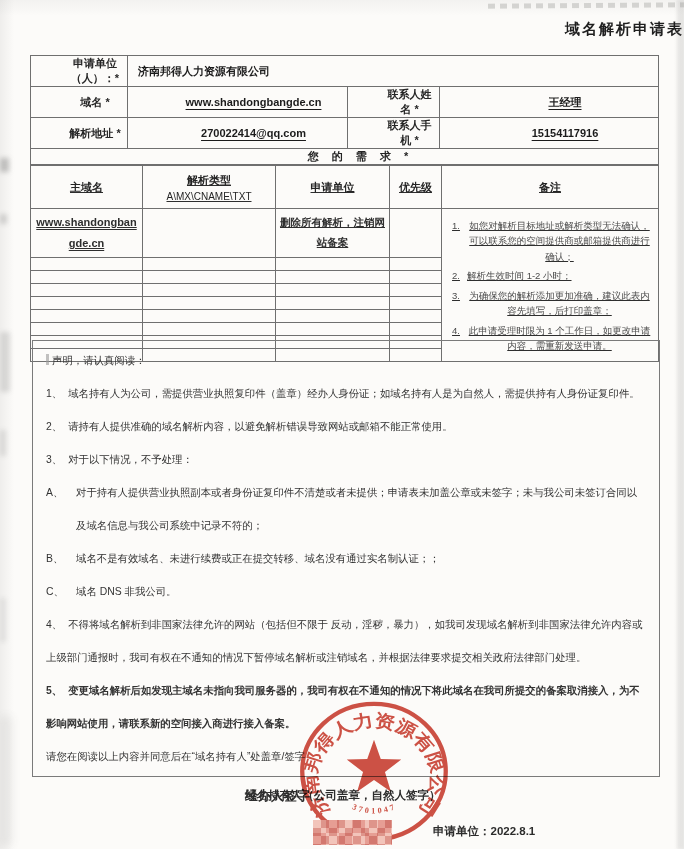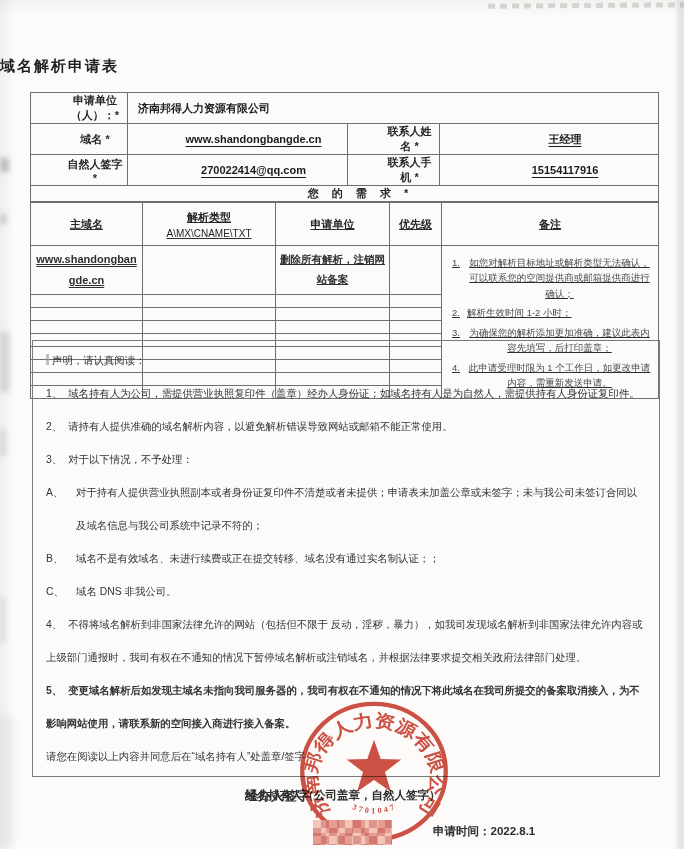--- a/index.html
+++ b/index.html
@@ -21,22 +21,22 @@
   .sm1{left:0;top:158px;width:9px;height:14px;}
   .sm2{left:0;top:214px;width:7px;height:10px;opacity:.7;}
   .sm3{left:0;top:332px;width:10px;height:60px;opacity:.55;}
   .sm4{left:0;top:430px;width:6px;height:26px;opacity:.5;}
   .sm5{left:0;top:598px;width:6px;height:44px;opacity:.35;}
   .sm6{left:0;top:716px;width:12px;height:130px;opacity:.30;filter:blur(5px);}
   .edge-right{position:absolute;right:0;top:0;width:7px;height:100%;
     background:rgba(110,110,110,.10);filter:blur(1.5px);}
 
   
-  .title{padding-top:20px;text-align:left;font-size:15px;font-weight:bold;
-    letter-spacing:2px;color:#1f1f1f;margin-top:37px;}
+  .title{padding-top:20px;text-align:right;font-size:15px;font-weight:bold;
+    letter-spacing:2px;color:#1f1f1f;}
 
   
   table{border-collapse:collapse;table-layout:fixed;width:628px;margin-left:30px;}
   td,th{border:1px solid #6f6f6f;padding:0 4px;font-size:11px;overflow:hidden;}
   .top-table{margin-top:16px;border:1.5px solid #4c4c4c;}
   .top-table td{height:25px;padding-left:36px;}
   .top-table .lbl{text-align:center;font-weight:bold;color:#262626;}
   .top-table .val{text-align:center;font-weight:bold;color:#1b1b1b;}
   .top-table .val-left{text-align:left;padding-left:10px;font-weight:bold;color:#1b1b1b;}
   .und{text-decoration:underline;text-underline-offset:3px;}
@@ -119,21 +119,21 @@
       <td class="lbl">申请单位（人）：*</td>
       <td class="val-left" colspan="3">济南邦得人力资源有限公司</td>
     </tr>
     <tr class="r-domain">
       <td class="lbl">域名 *</td>
       <td class="val und">www.shandongbangde.cn</td>
       <td class="lbl">联系人姓名 *</td>
       <td class="val und">王经理</td>
     </tr>
     <tr class="r-mail">
-      <td class="lbl">自然人签字 *</td>
+      <td class="lbl">解析地址 *</td>
       <td class="val und">270022414@qq.com</td>
       <td class="lbl">联系人手机 *</td>
       <td class="val und">15154117916</td>
     </tr>
     <tr class="needs-row">
       <td colspan="4">您 的 需 求 *</td>
     </tr>
   </tbody>
     </table>
 
@@ -248,21 +248,21 @@
         <span class="snum">C、</span>
         <span>域名 DNS 非我公司。</span>
       </p>
     <p><span class="snum">4、</span><span>不得将域名解析到非国家法律允许的网站（包括但不限于 反动，淫秽，暴力），如我司发现域名解析到非国家法律允许内容或上级部门通报时，我司有权在不通知的情况下暂停域名解析或注销域名，并根据法律要求提交相关政府法律部门处理。</span></p>
     <p class="bold5"><span class="snum">5、</span><span>变更域名解析后如发现主域名未指向我司服务器的，我司有权在不通知的情况下将此域名在我司所提交的备案取消接入，为不影响网站使用，请联系新的空间接入商进行接入备案。</span></p>
     <p class="agree">请您在阅读以上内容并同意后在“域名持有人”处盖章/签字</p>
   </div>
 
   <div class="holder-line">域名持有人（公司盖章，自然人签字）</div>
   <div class="op-label">经办人签字：</div>
-  <div class="time-line"><span>申请时间：</span><span>2022.8.1</span></div>
+  <div class="time-line"><span>申请单位：</span><span>2022.8.1</span></div>
   <div class="mosaic"></div>
 
   <svg class="stamp" viewBox="0 0 160 150">
     <defs>
       <path id="arcTop" d="M 33.9 109.8 A 56 50 0 1 1 126.1 109.8" fill="none"></path>
       <path id="arcBottom" d="M 44.5 101 A 45 39 0 0 0 115.5 101" fill="none"></path>
     </defs>
     <ellipse cx="80" cy="75" rx="70" ry="66" fill="none" stroke="#c93a2c" stroke-width="4.2"></ellipse>
     <polygon points="80,44 73.4,62.9 53.4,63.3 69.3,75.5 63.5,94.7 80,83.2 96.5,94.7 90.7,75.5 106.6,63.3 86.6,62.9" fill="#c93a2c"></polygon>
     <text font-size="17.5" fill="#c93a2c">

